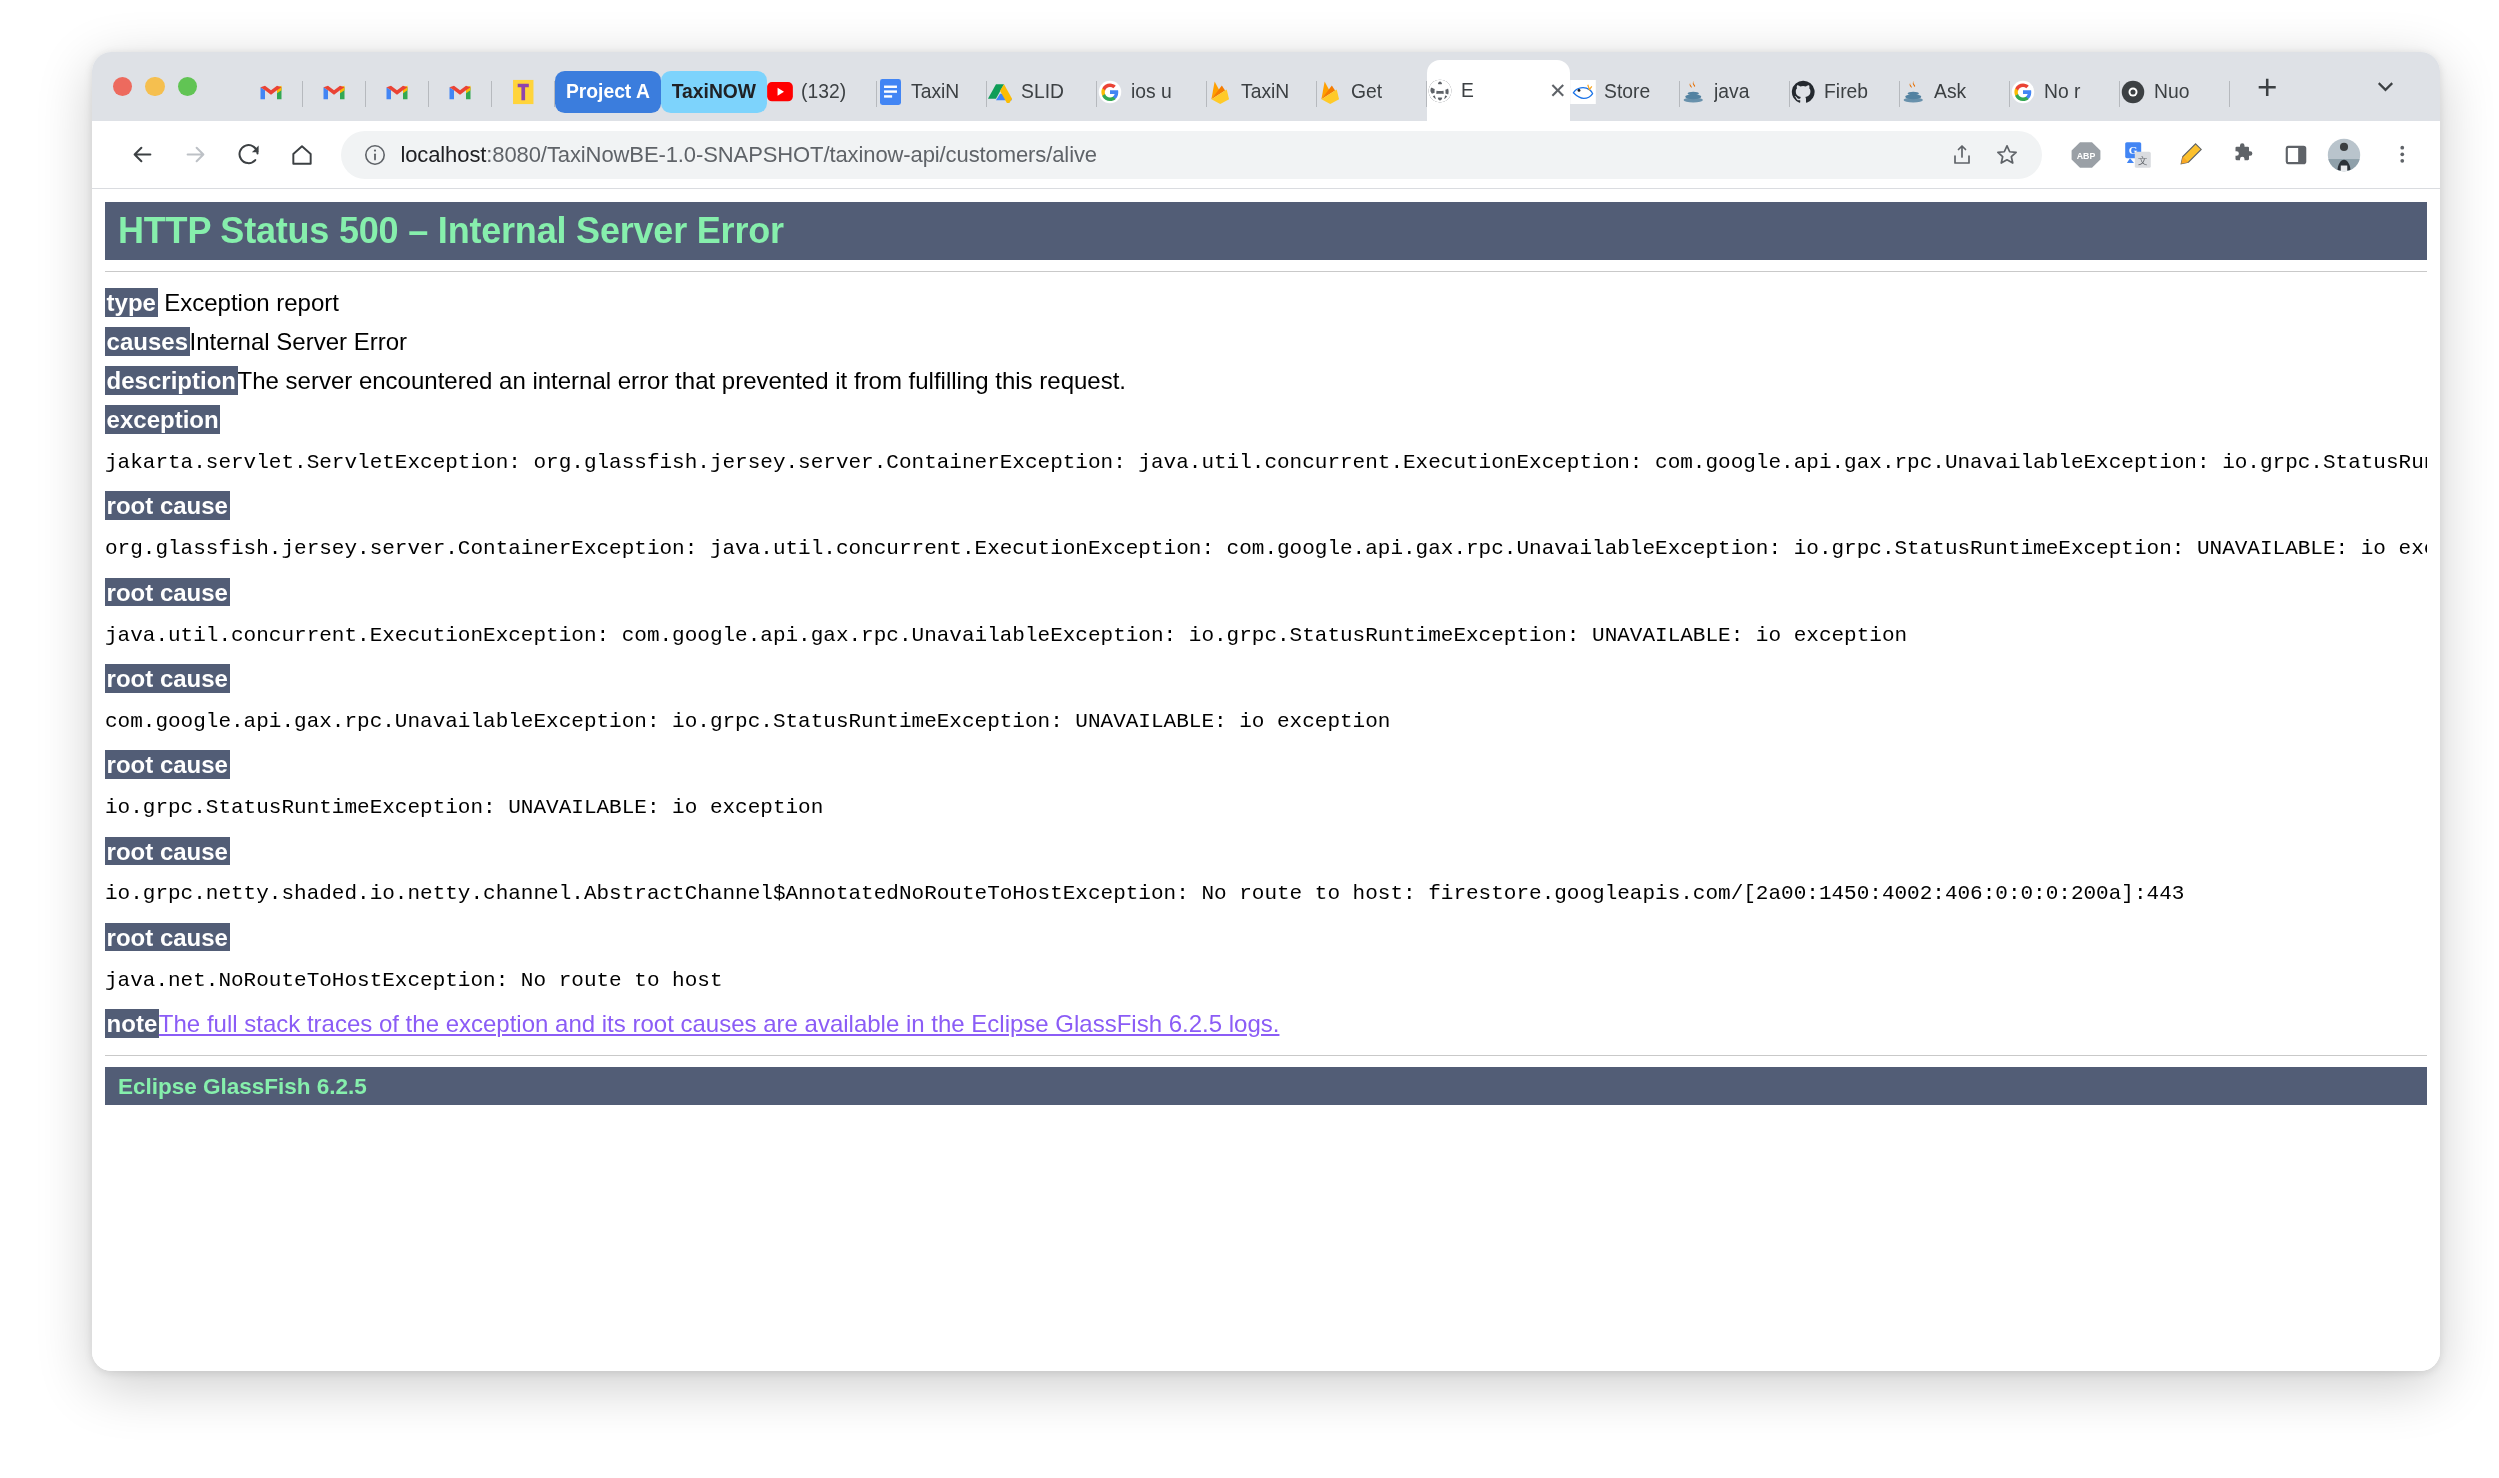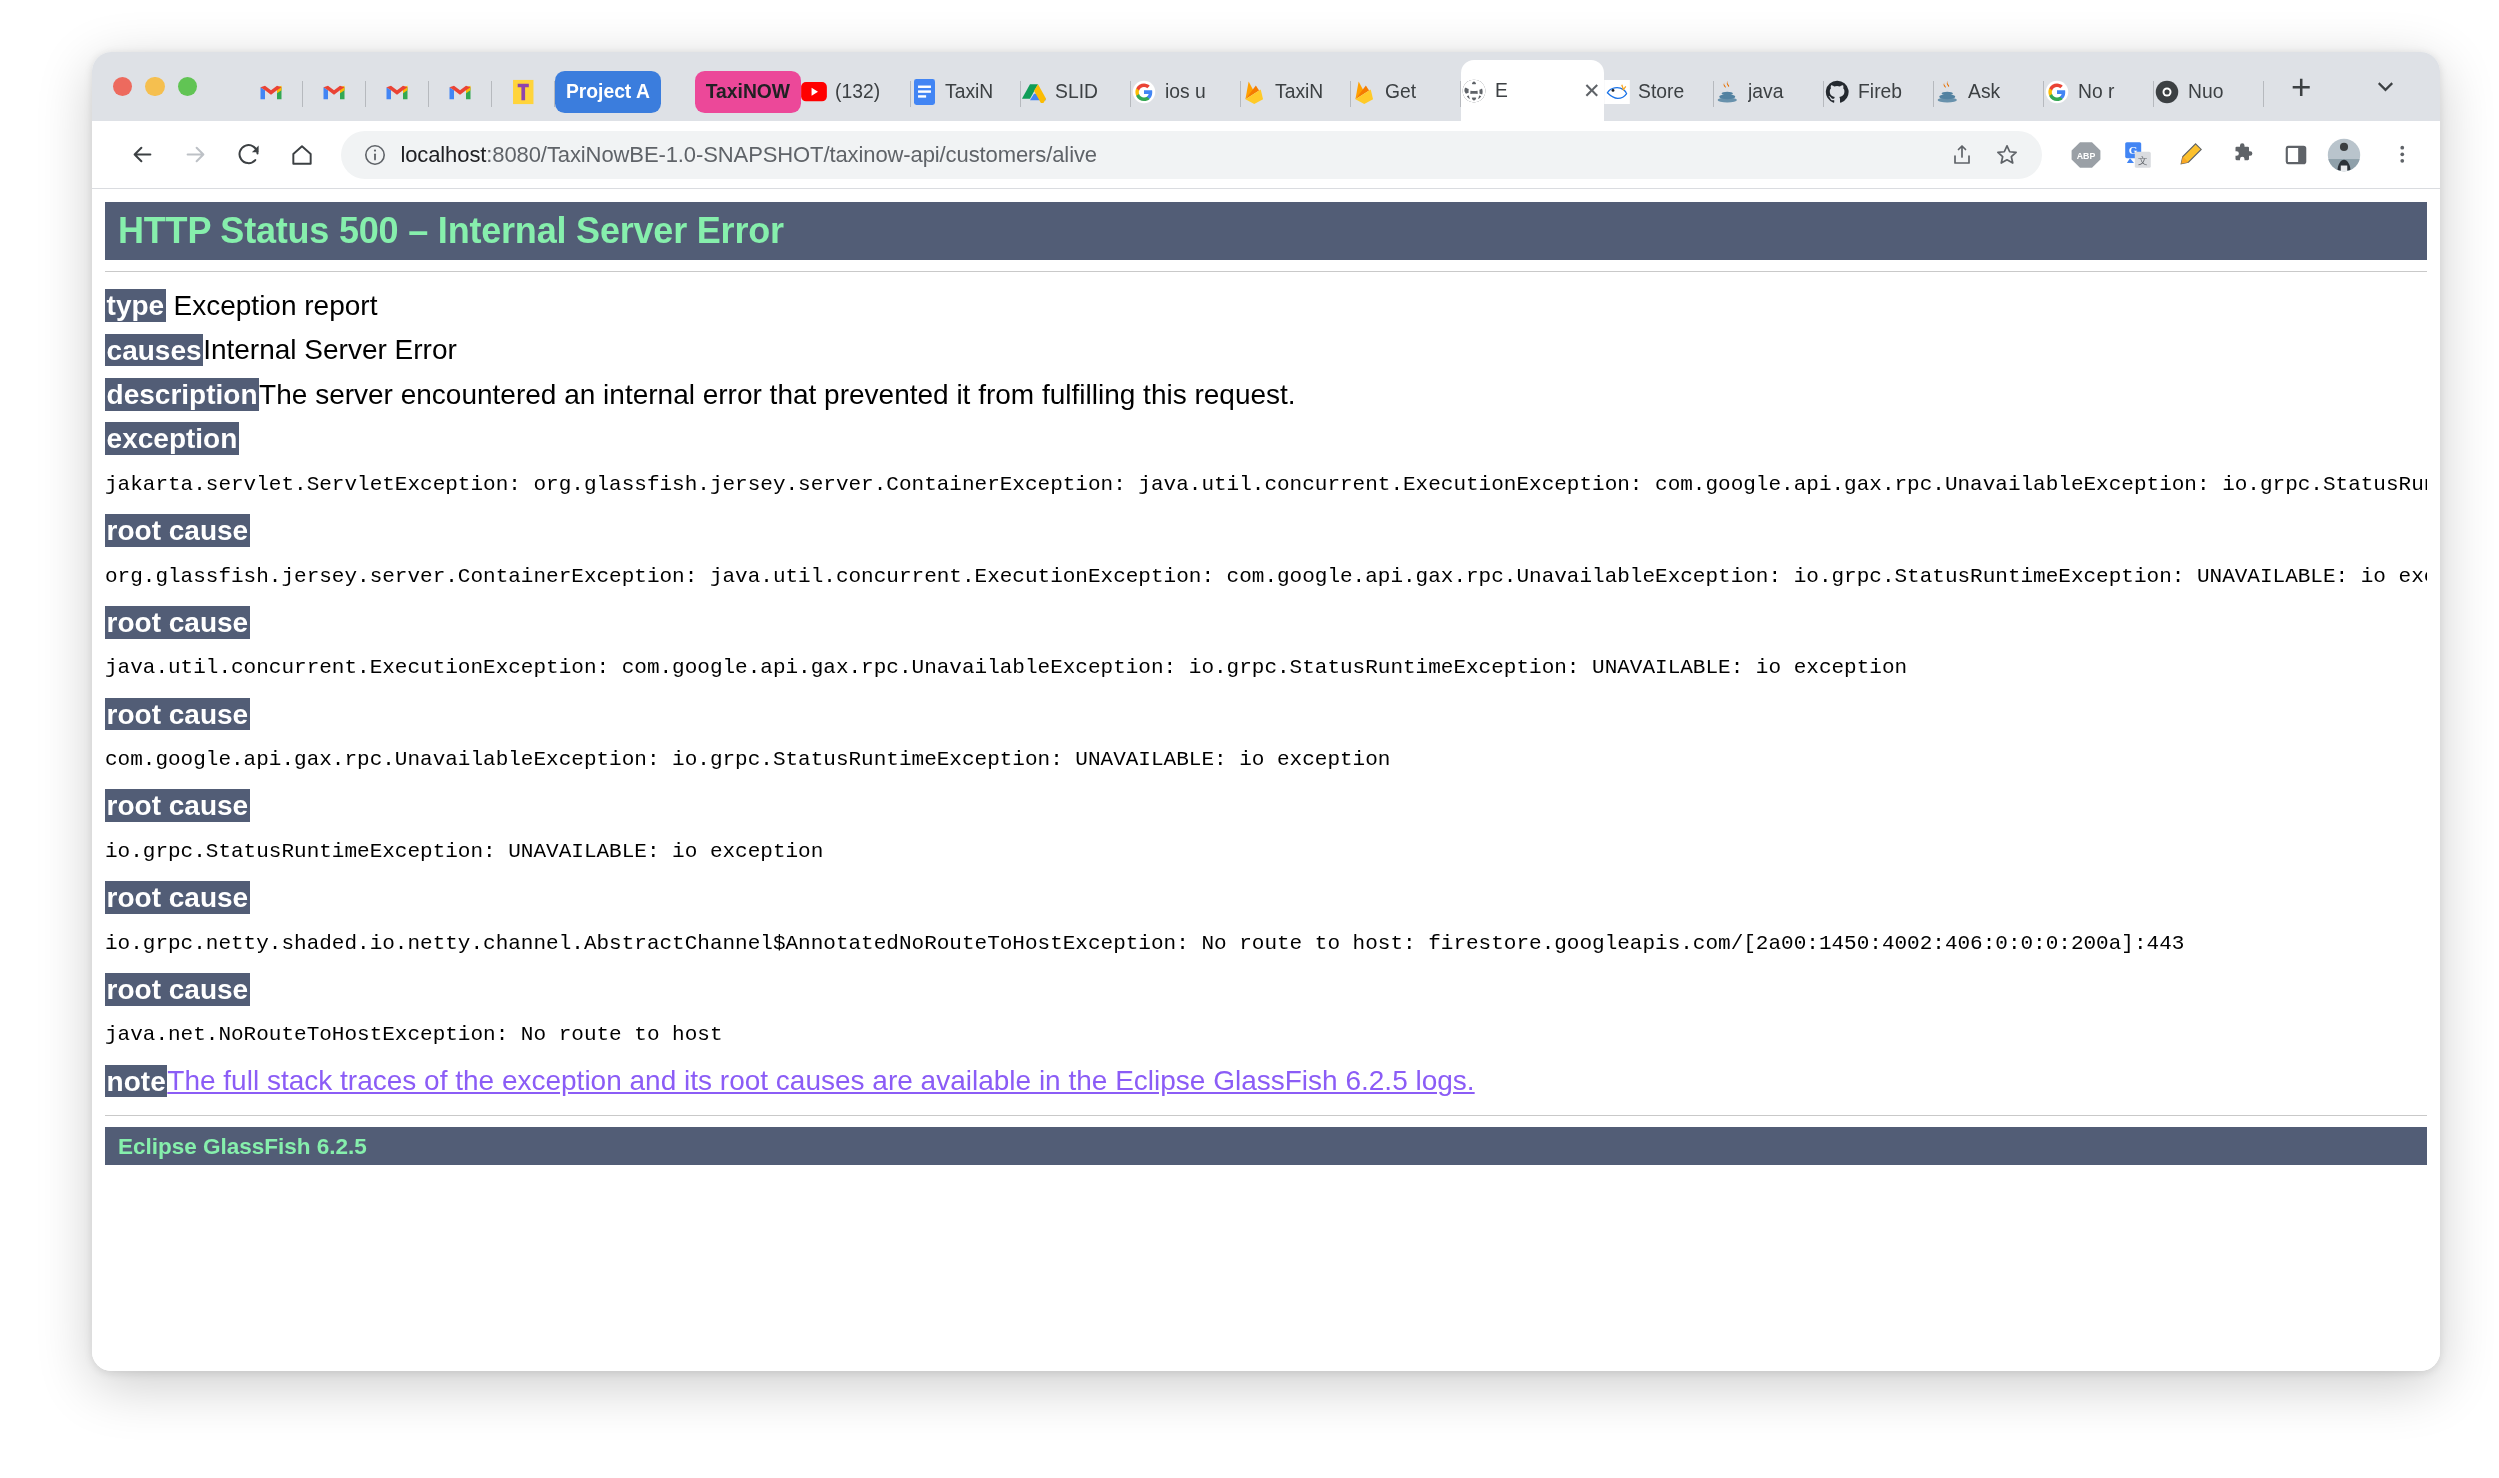--- a/index.html
+++ b/index.html
@@ -109,21 +109,21 @@
   .tab.chip {
     height: 42px;
     margin-bottom: 8px;
     border-radius: 9.7px;
     justify-content: center;
     font-weight: bold;
     width: 106px;
     padding: 0 3px;
   }
   .tab.chip.blue { background: #3b7ddd; color: #ffffff; }
-  .tab.chip.orange { background: #ec4899; color: #202124; margin-left: 34px; }
+  .tab.chip.orange { background: #7dd3fc; color: #202124; }
 
   .fav {
     width: 27px; height: 27px;
     flex: 0 0 auto;
     display: flex; align-items: center; justify-content: center;
     font-size: 17.7px; line-height: 1;
   }
 
   .tab-close {
     width: 24px; height: 24px;
@@ -253,21 +253,21 @@
 
   .hr-line {
     border: none;
     border-top: 1.6px solid #c9c9c9;
     margin: 11.3px 13px;
     height: 0;
   }
 
   .gf-row {
     font-family: "Liberation Sans", sans-serif;
-    font-size: 28px;
+    font-size: 24px;
     color: #000000;
     margin: 0 13px;
     padding: 3.2px 0;
     line-height: 1.36;
     white-space: nowrap;
   }
   .gf-label {
     background: #525d76;
     color: #ffffff;
     font-weight: bold;

